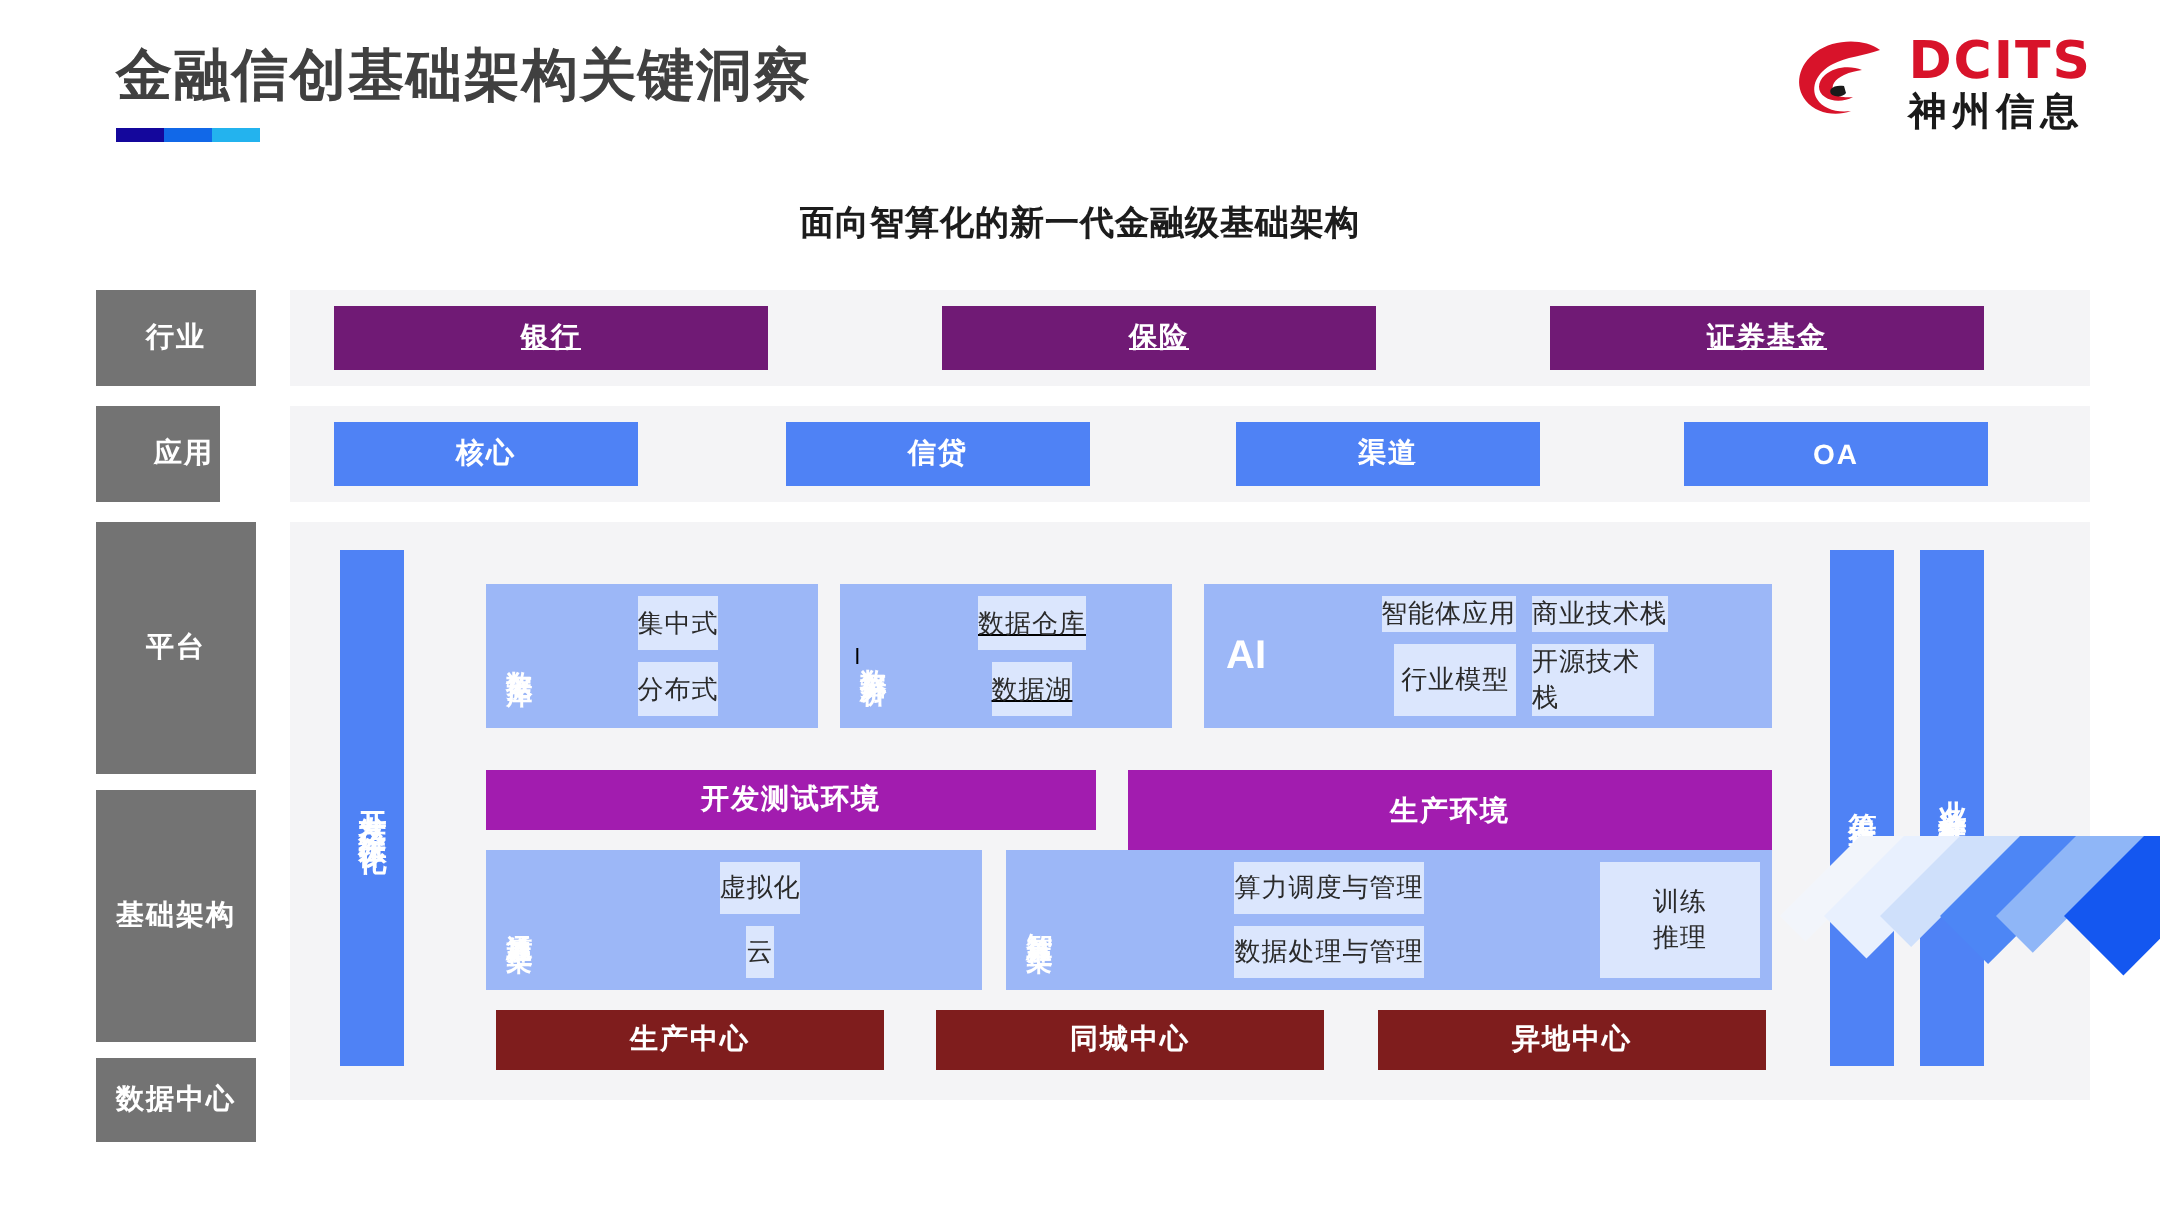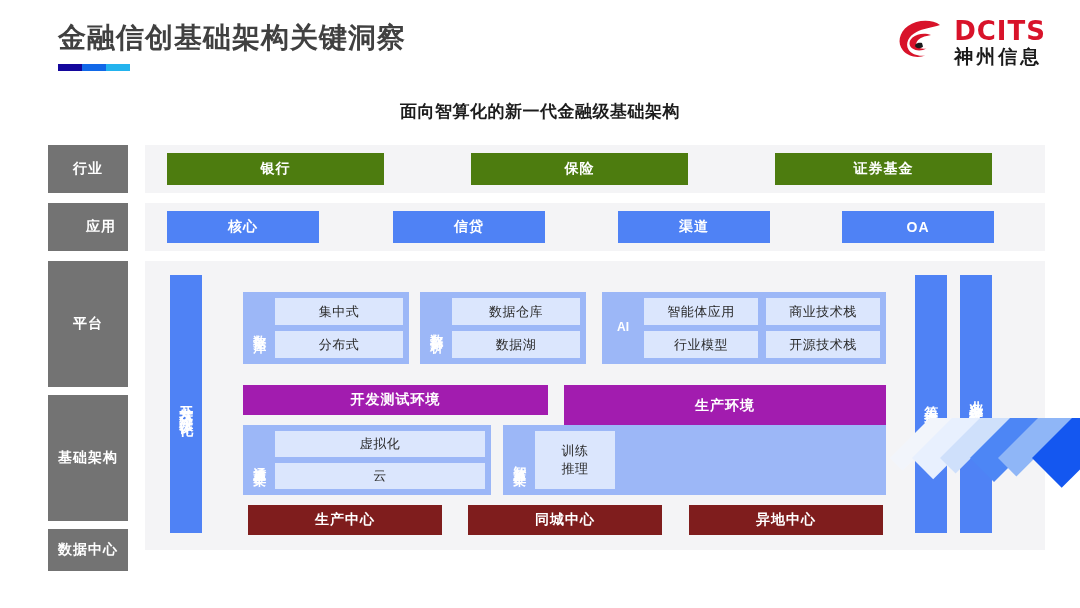--- a/index.html
+++ b/index.html
@@ -45,36 +45,36 @@
 
   
   .band { position: absolute; background: #f4f4f6; }
 
   .lbl { position: absolute; background: #737373; color: #fff; display: flex; align-items: center;
          justify-content: center; font-size: 14px; font-weight: bold; letter-spacing: 1px; }
 
   .btn { display: flex; align-items: center; justify-content: center; color: #ffffff;
          font-size: 14px; font-weight: bold; letter-spacing: 1px; }
 
-  .pill-dark { background: #4d7c0f; }
+  .pill-dark { background: #701a75; text-decoration: underline; }
   .pill-mid  { background: #4f82f5; }
   .pill-ctr  { background: #7f1d1d; }
 
   
   .vbar { position: absolute; background: #4f82f5; color: #fff; font-size: 14px; font-weight: bold;
           display: flex; align-items: center; justify-content: center; text-align: center;
           writing-mode: vertical-rl; letter-spacing: 3px; line-height: 1.25; }
 
   
   .group { position: absolute; background: #9cb7f7; display: flex; align-items: stretch; padding: 6px; gap: 6px; }
   .group-label { writing-mode: vertical-rl; color: #fff; font-size: 13px; font-weight: bold;
                  display: flex; align-items: center; justify-content: center; letter-spacing: 2px;
                  line-height: 1.1; flex: 0 0 auto; width: 20px; }
-  .group-label.h { writing-mode: horizontal-tb; font-size: 12px; width: 30px; letter-spacing: 0; text-align: center; }
-  .group-cells { flex: 1; display: flex; flex-direction: column; gap: 6px; }
+  .group-label.h { writing-mode: horizontal-tb; font-size: 20px; width: 30px; letter-spacing: 0; text-align: center; }
+  .group-cells { flex: 1; display: flex; flex-direction: column; gap: 6px; align-items: center; }
   .row2 { display: flex; gap: 8px; flex: 1; }
   .cell { background: #dbe6fd; color: #2a2a2a; font-size: 13px; display: flex; align-items: center;
           justify-content: center; flex: 1; letter-spacing: .5px; }
 
   .env { position: absolute; background: #a21caf; color: #fff; font-size: 14px; font-weight: bold;
          display: flex; align-items: center; justify-content: center; letter-spacing: 1px; }
 
   .plat-bg { position: absolute; background: #f4f4f6; }
 </style>
 </head>
@@ -105,21 +105,21 @@
 
   <div class="subtitle">面向智算化的新一代金融级基础架构</div>
 
   <div class="band" style="left:145px; top:145px; width:900px; height:48px;"></div>
   <div class="band" style="left:145px; top:203px; width:900px; height:48px;"></div>
   <div class="plat-bg" style="left:145px; top:261px; width:900px; height:289px;"></div>
 
   <div class="lbl" style="left:48px; top:145px; width:80px; height:48px;">
     <span>行业</span>
   </div>
-  <div class="lbl" style="left:48px; top:203px; width:80px; height:48px;padding-left:26px;">
+  <div class="lbl" style="left:48px; top:203px; width:62px; height:48px;padding-left:26px;">
     <span>应用</span>
   </div>
   <div class="lbl" style="left:48px; top:261px; width:80px; height:126px;">
     <span>平台</span>
   </div>
   <div class="lbl" style="left:48px; top:395px; width:80px; height:126px;">
     <span>基础架构</span>
   </div>
   <div class="lbl" style="left:48px; top:529px; width:80px; height:42px;">
     <span>数据中心</span>
@@ -159,21 +159,21 @@
   </div>
 
   <div class="group" style="left:243px; top:292px; width:166px; height:72px;">
     <div class="group-label">数据库</div>
     <div class="group-cells">
       <div class="cell">集中式</div>
       <div class="cell">分布式</div>
     </div>
   </div>
 
-  <div class="group" style="left:420px; top:292px; width:166px; height:72px;">
+  <div class="group" style="left:420px; top:292px; width:166px; height:72px;text-decoration:underline;">
     <div class="group-label">数据分析</div>
     <div class="group-cells">
       <div class="cell">数据仓库</div>
       <div class="cell">数据湖</div>
     </div>
   </div>
 
   <div class="group" style="left:602px; top:292px; width:284px; height:72px;">
     <div class="group-label h">AI</div>
     <div class="group-cells">
@@ -198,20 +198,24 @@
   <div class="group" style="left:243px; top:425px; width:248px; height:70px;">
     <div class="group-label">通算框架</div>
     <div class="group-cells">
       <div class="cell">虚拟化</div>
       <div class="cell">云</div>
     </div>
   </div>
 
   <div class="group" style="left:503px; top:425px; width:383px; height:70px;">
     <div class="group-label">智算框架</div>
+    <div class="group-cells">
+      <div class="cell">算力调度与管理</div>
+      <div class="cell">数据处理与管理</div>
+    </div>
     <div class="cell" style="flex:0 0 80px; white-space:pre-line; text-align:center;">训练
 推理</div>
   </div>
 
   <div class="btn pill-ctr" style="position:absolute; left:248px; top:505px; width:194px; height:30px;">
     <span>生产中心</span>
   </div>
   <div class="btn pill-ctr" style="position:absolute; left:468px; top:505px; width:194px; height:30px;">
     <span>同城中心</span>
   </div>

